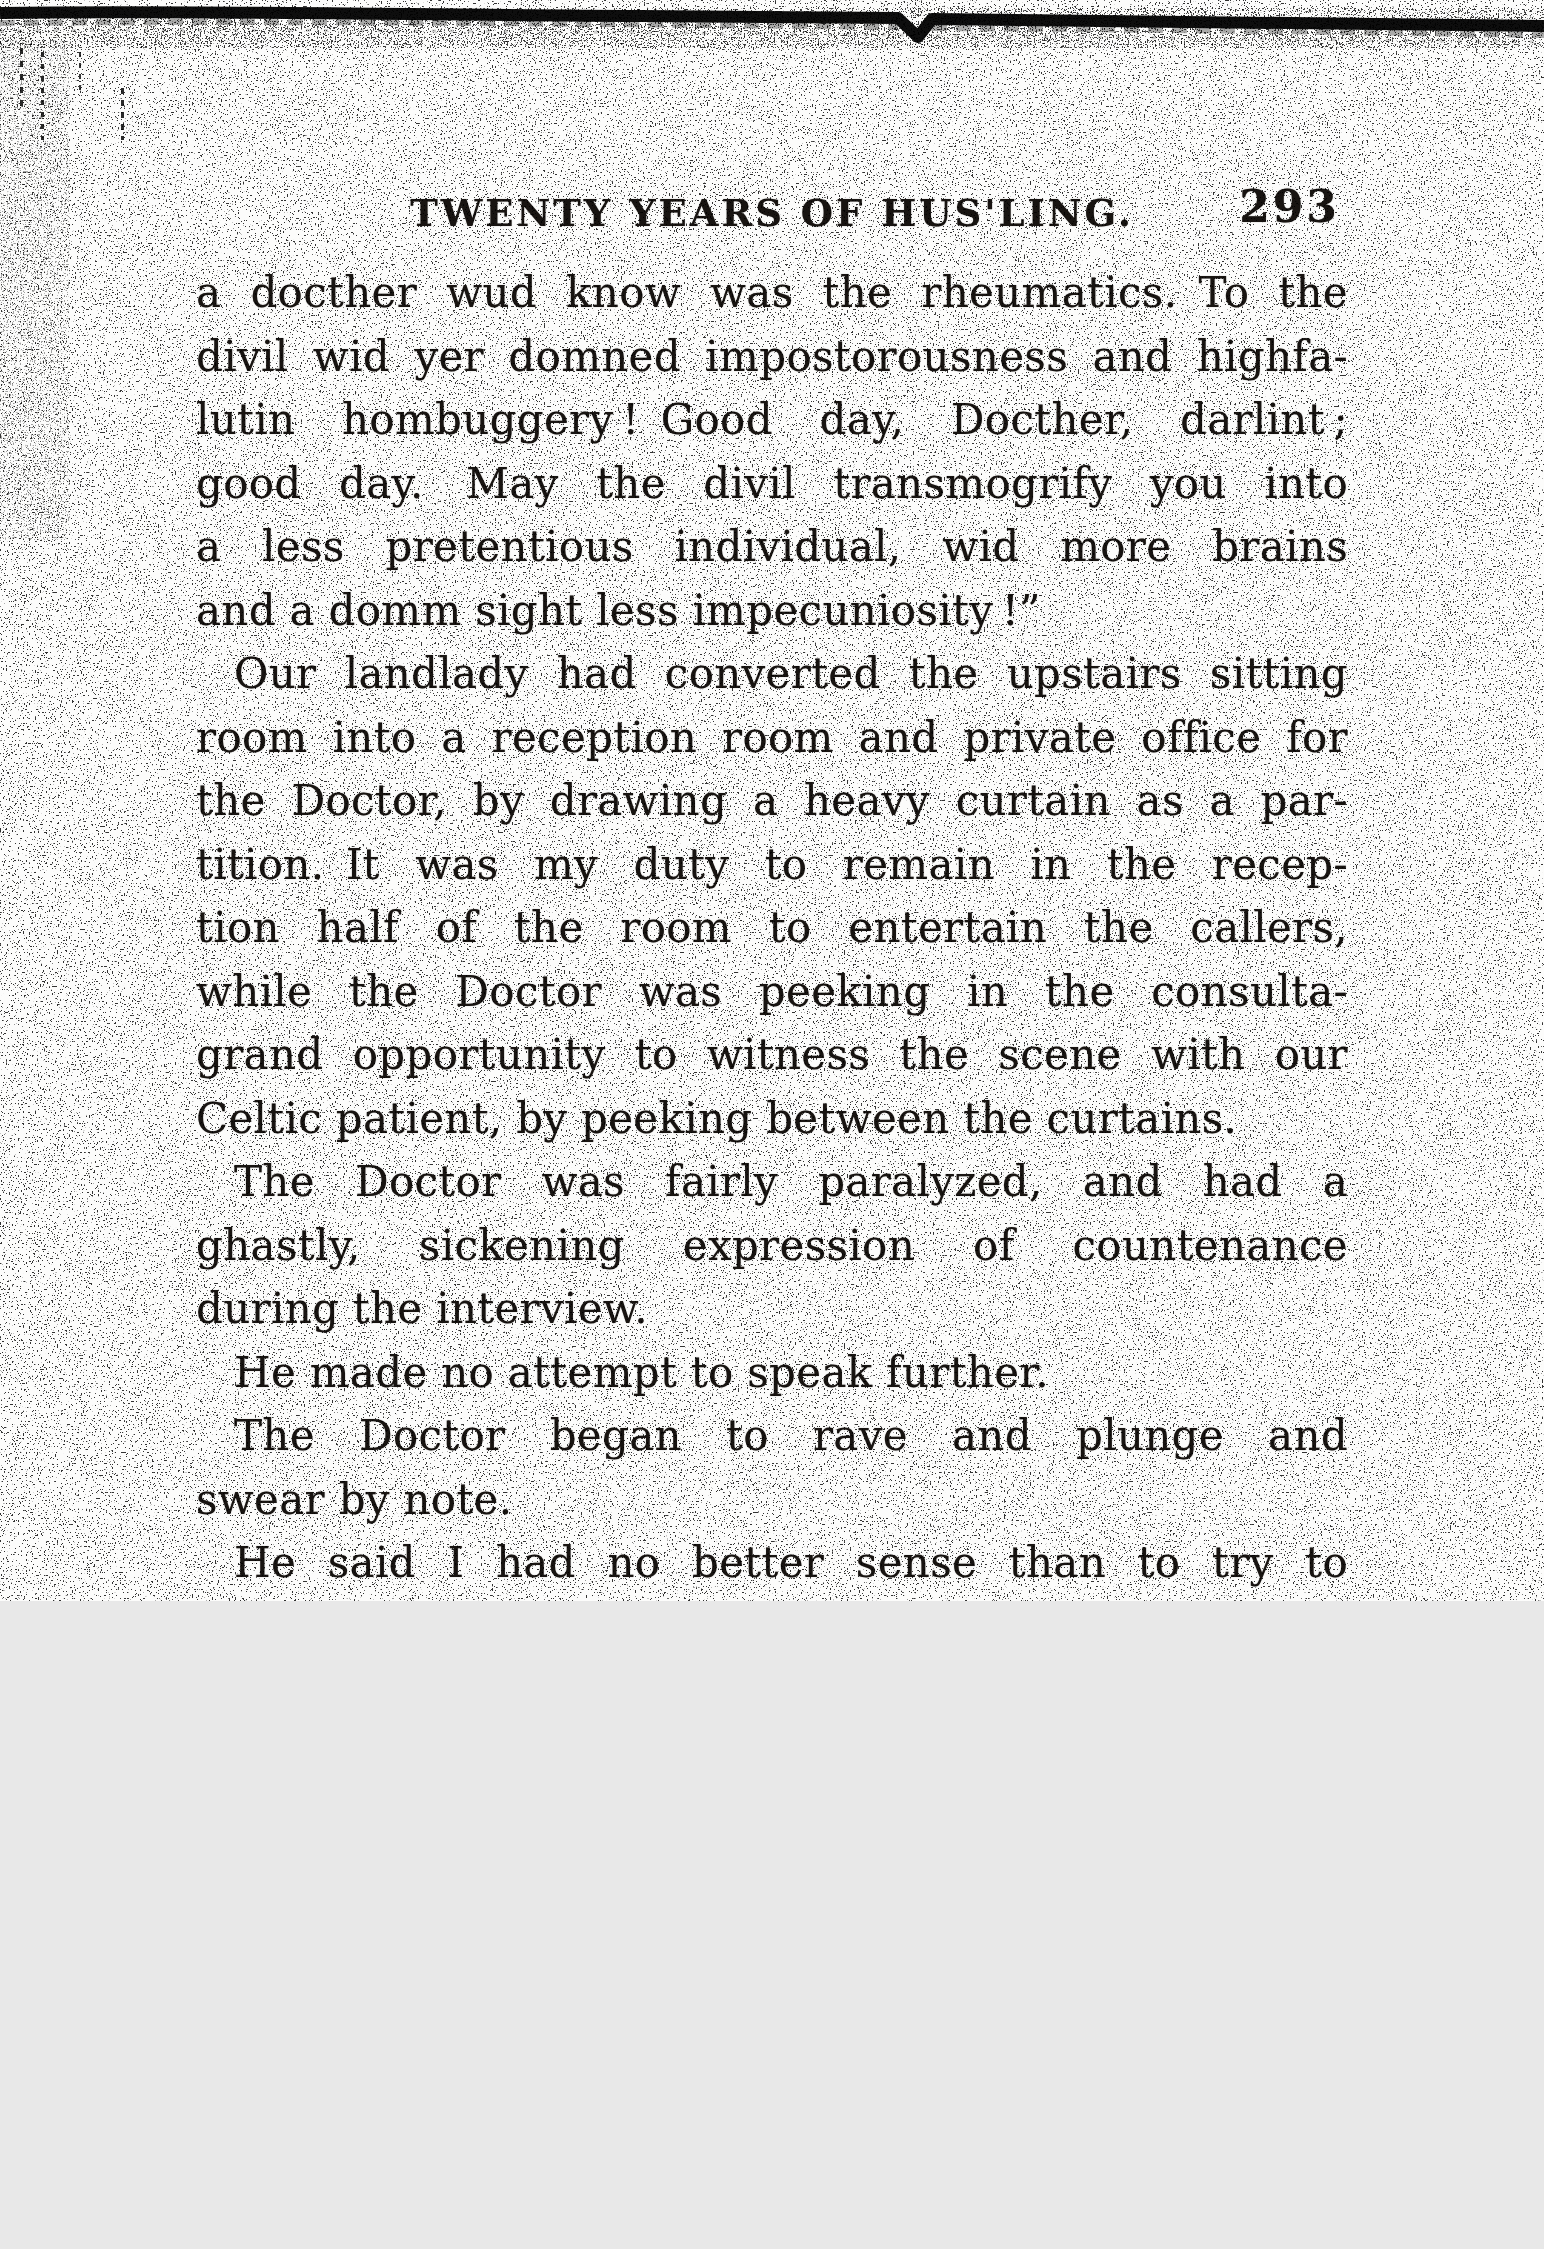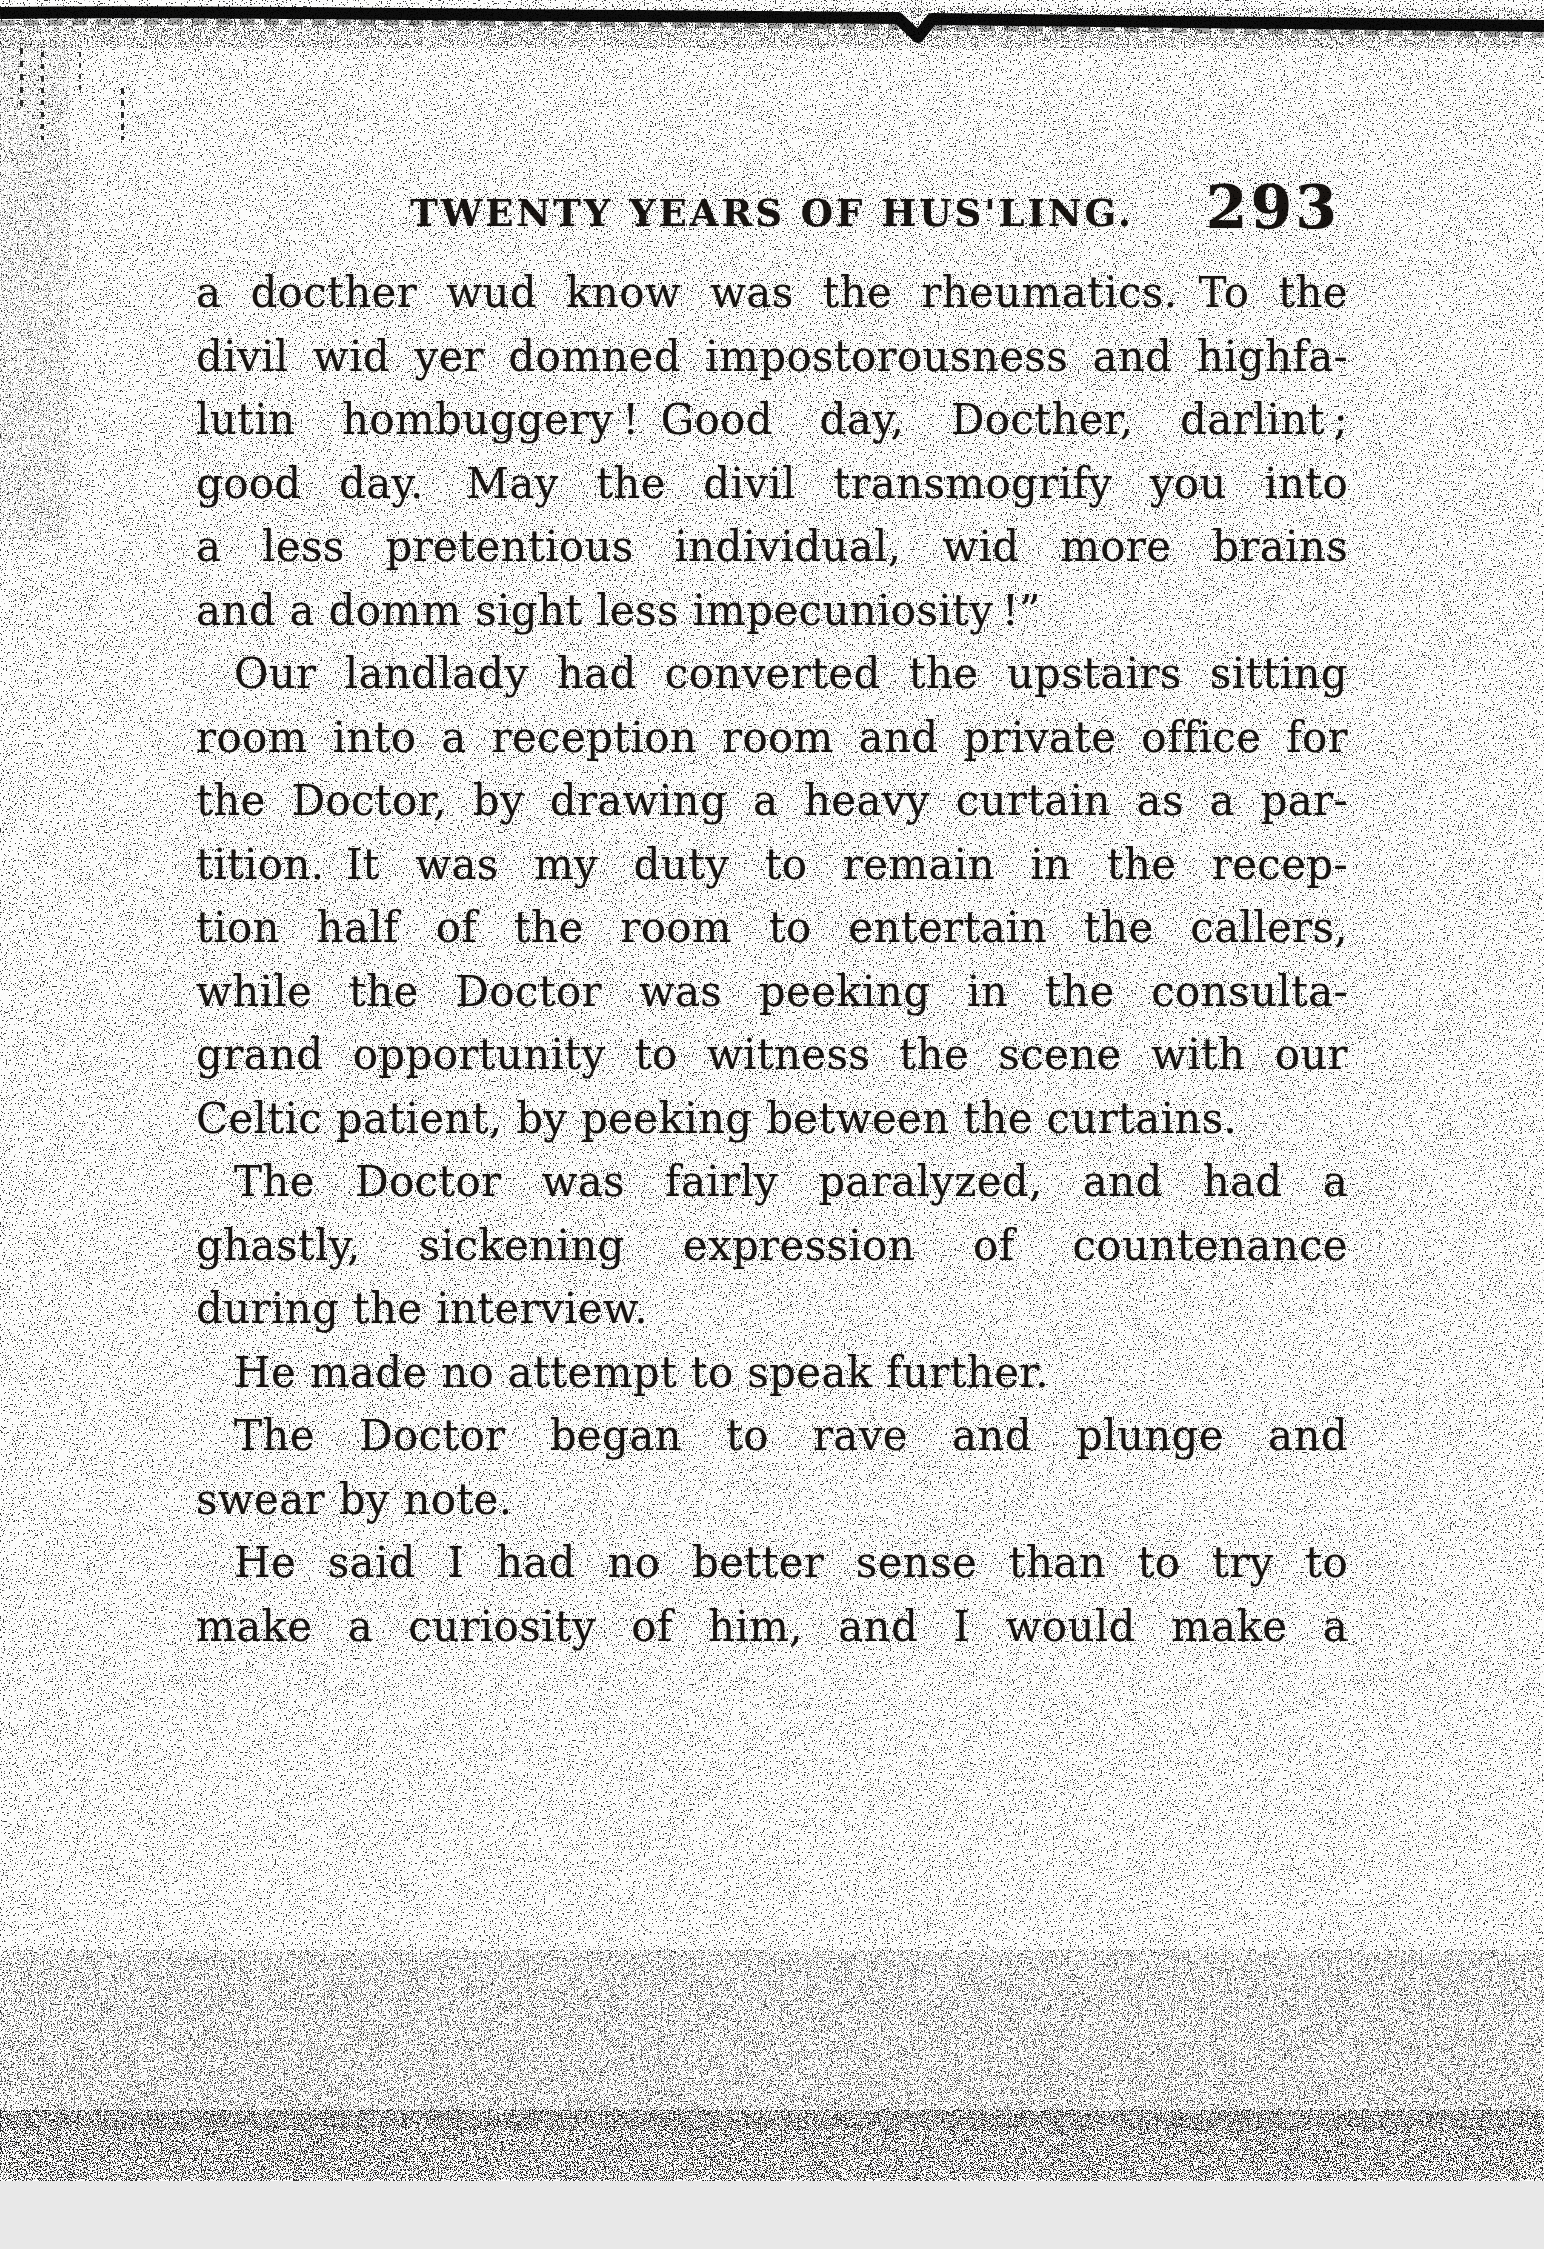--- a/index.html
+++ b/index.html
@@ -1,19 +1,19 @@
 <!DOCTYPE html>
 <html><head>
 <meta charset="utf-8">
 <style>
   html, body { margin: 0; padding: 0; background: #e8e8e8; }
   .page {
     position: relative;
     width: 1544px;
-    height: 2181px;
+    height: 1601px;
     background: #fcfcfb;
     overflow: hidden;
     font-family: "DejaVu Serif", "Liberation Serif", serif;
     color: #181411;
     text-decoration: underline;
   }
   
   .top-band { position: absolute; left: 0; top: 0; pointer-events: none; }
   .noise-layer { position: absolute; left: 0; top: 0; pointer-events: none; }
   .mark { position: absolute; pointer-events: none; }
@@ -37,21 +37,21 @@
     text-align: center;
     font-size: 37px;
     letter-spacing: 3px;
     font-weight: 600;
     text-shadow: 0 0 1px rgba(20,16,12,0.55);
     white-space: nowrap;
   }
   .pagenum {
     position: absolute;
     right: 8px; top: -6px;
-    font-size: 60px;
+    font-size: 44px;
     font-weight: 700;
     letter-spacing: 3px;
     text-shadow: 0 0 1px rgba(20,16,12,0.6);
   }
   
   .bodytext {
     position: absolute;
     left: 196px; top: 261px;
     width: 1152px;
     font-size: 42px;

